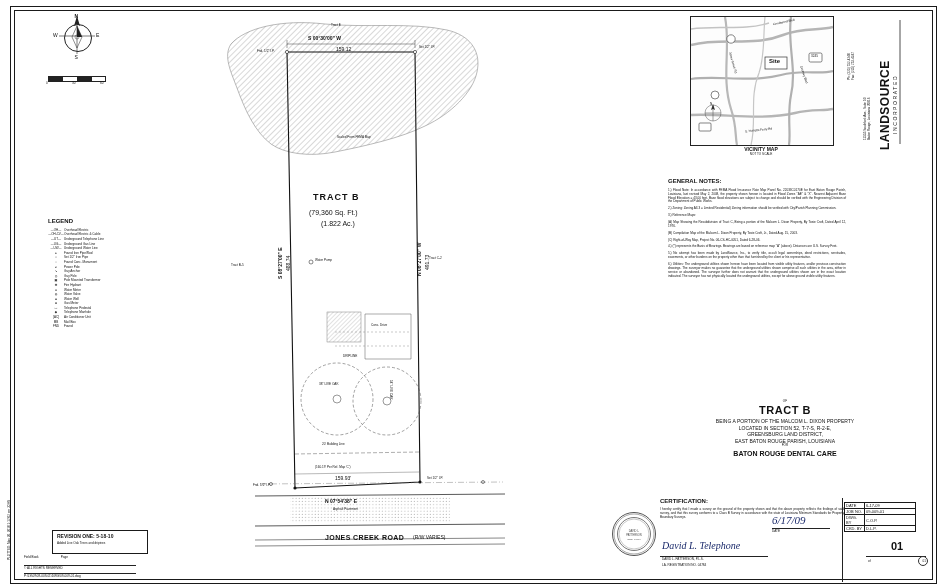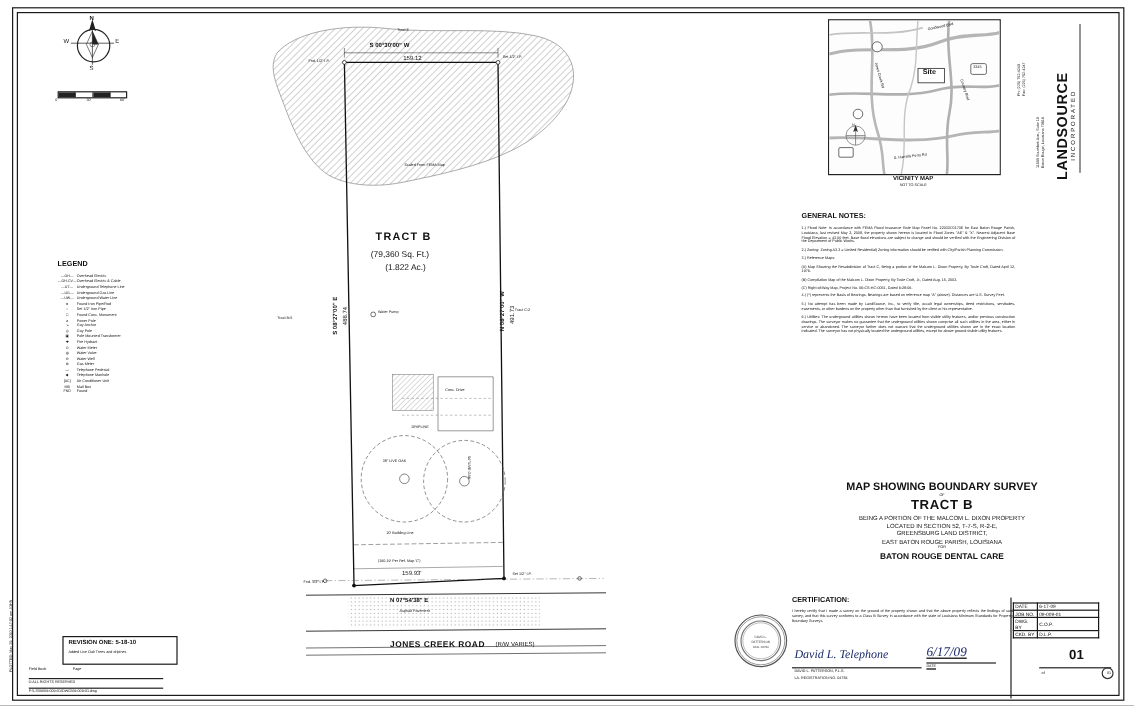--- a/index.html
+++ b/index.html
@@ -361,21 +361,20 @@
         <div class="tiny" style="margin-bottom: 3px; text-align: justify;">(A)  Map Showing the Resubdivision of Tract C, Being a portion of the Malcom L. Dixon Property, By Tosie Croft, Dated April 12, 1976.</div>
         <div class="tiny" style="margin-bottom: 3px; text-align: justify;">(B)  Compilation Map of the Malcom L. Dixon Property, By Tosie Croft, Jr., Dated Aug. 15, 2003.</div>
         <div class="tiny" style="margin-bottom: 3px; text-align: justify;">(C)  Right-of-Way Map, Project No. 06-CS-HC-0051, Dated 6-28-06.</div>
         <div class="tiny" style="margin-bottom: 3px; text-align: justify;">4.)  (*) represents the Basis of Bearings.  Bearings are based on reference map "A" (above).  Distances are U.S. Survey Feet.</div>
         <div class="tiny" style="margin-bottom: 3px; text-align: justify;">5.)  No attempt has been made by LandSource, Inc., to verify title, occult legal ownerships, deed restrictions, servitudes, easements, or other burdens on the property other than that furnished by the client or his representative.</div>
         <div class="tiny" style="margin-bottom: 3px; text-align: justify;">6.)  Utilities:  The underground utilities shown hereon have been located from visible utility features, and/or previous construction drawings.  The surveyor makes no guarantee that the underground utilities shown comprise all such utilities in the area, either in service or abandoned.  The surveyor further does not warrant that the underground utilities shown are in the exact location indicated.  The surveyor has not physically located the underground utilities, except for above ground visible utility features.</div>
       </div>
   </div>
 
   <div class="abs center" style="left:660px;top:400px;width:250px;">
-    <div class="t9 bold">MAP SHOWING BOUNDARY SURVEY</div>
     <div class="tiny">OF</div>
     <div class="t11 bold" style="letter-spacing:0.5px;">TRACT B</div>
     <div class="t5" style="margin-top:1px;">BEING A PORTION OF THE MALCOM L. DIXON PROPERTY</div>
     <div class="t5">LOCATED IN SECTION 52, T-7-S, R-2-E,</div>
     <div class="t5">GREENSBURG LAND DISTRICT,</div>
     <div class="t5">EAST BATON ROUGE PARISH, LOUISIANA</div>
     <div class="tiny">FOR</div>
     <div class="t7 bold" style="margin-top:1px;">BATON ROUGE DENTAL CARE</div>
   </div>
 
@@ -392,21 +391,21 @@
       <text x="21" y="23" font-size="2.6" text-anchor="middle" fill="#444" font-family="Liberation Sans, sans-serif">PATTERSON</text>
       <text x="21" y="27" font-size="2.4" text-anchor="middle" fill="#444" font-family="Liberation Sans, sans-serif">REG. 04784</text>
     </svg>
   </div>
 
   <div class="abs sig" style="left:662px;top:540px;">David L. Telephone</div>
   <div class="abs" style="left:660px;top:556px;width:108px;border-top:1px solid #222;"></div>
   <div class="abs tiny" style="left:662px;top:558px;">DAVID L. PATTERSON, P.L.S.</div>
   <div class="abs tiny" style="left:662px;top:564px;">LA. REGISTRATION NO. 04784</div>
 
-  <div class="abs" style="left:772px;top:538px;width:64px;text-decoration:underline;">
+  <div class="abs" style="left:772px;top:514px;width:64px;">
     <div class="sig" style="font-size:11px;">6/17/09</div>
     <div style="border-top:1px solid #222;width:58px;margin-top:2px;"></div>
     <div class="tiny" style="margin-top:1px;">DATE</div>
   </div>
 
   <div class="abs" style="left:844px;top:502px;">
     <table class="blk" style="width:72px;">
       <tbody>
           <tr>
         <td style="width:18px;">DATE</td>

